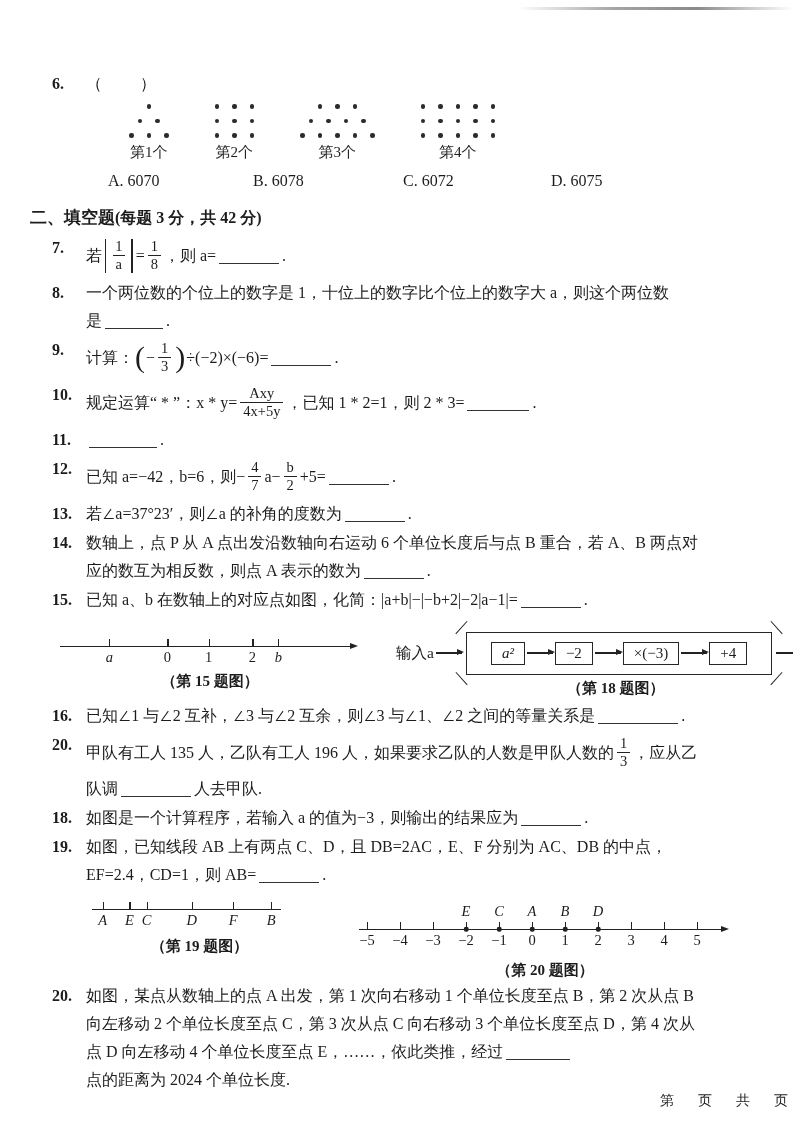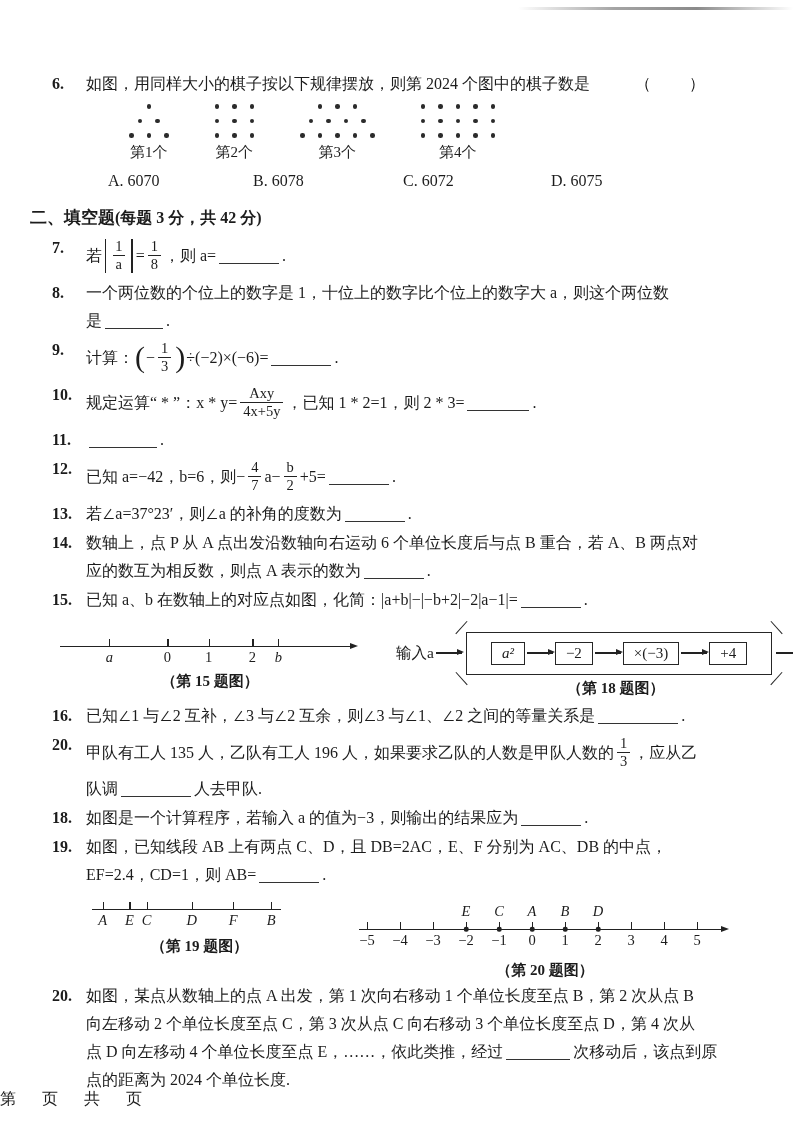--- a/index.html
+++ b/index.html
@@ -68,33 +68,32 @@
   .flow-arrow::after{content:'';position:absolute;right:-2px;top:-3.2px;border-left:7px solid #222;border-top:3.8px solid transparent;border-bottom:3.8px solid transparent;}
   .flow-outer{position:relative;border:1.2px solid #262626;padding:9px 24px;display:inline-flex;align-items:center;margin:0 2px;}
   .flow-box{border:1.2px solid #262626;padding:2px 10px;font-size:15px;white-space:nowrap;font-style:italic;}
   .flow-box.upright{font-style:normal;}
   .corner-slash{position:absolute;width:17px;height:1.2px;background:#262626;}
   .cs-tl{left:-14px;top:-6px;transform:rotate(-48deg);}
   .cs-bl{left:-14px;bottom:-6px;transform:rotate(48deg);}
   .cs-tr{right:-14px;top:-6px;transform:rotate(48deg);}
   .cs-br{right:-14px;bottom:-6px;transform:rotate(-48deg);}
   
-  .footer{position:absolute;left:0;right:0;bottom:12px;text-align:left;font-size:16px;letter-spacing:5px;}
+  .footer{position:absolute;left:0;right:0;bottom:12px;text-align:right;font-size:14px;letter-spacing:5px;}
 </style>
 </head>
 <body>
 
 <div class="page">
   <div class="scan-artifact"></div>
 
   <div class="q">
     <span class="qnum">6.</span>
     <div class="qbody">
       <div class="q6line">
-        <span class="t">如图，用同样大小的棋子按以下规律摆放，则第 2024 个图中的棋子数是</span>
         <span class="bracket">（　　）</span>
       </div>
     </div>
   </div>
 
   <div class="fig6-row">
       <div class="dot-figure">
         <div class="dot-grid">
           <div class="dot-row">
             <span class="dot"></span>
@@ -494,21 +493,20 @@
     <div class="qbody">
       <div class="qline seg">
           <span class="t">如图，某点从数轴上的点 A 出发，第 1 次向右移动 1 个单位长度至点 B，第 2 次从点 B</span>
         </div>
       <div class="qline seg">
           <span class="t">向左移动 2 个单位长度至点 C，第 3 次从点 C 向右移动 3 个单位长度至点 D，第 4 次从</span>
         </div>
       <div class="qline seg">
           <span class="t">点 D 向左移动 4 个单位长度至点 E，……，依此类推，经过</span>
           <span class="blank" style="width: 64px;"></span>
-          <span class="t">次移动后，该点到原</span>
         </div>
       <div class="qline seg">
           <span class="t">点的距离为 2024 个单位长度.</span>
         </div>
     </div>
   </div>
 
   <div class="footer">第　页　共　页</div>
 </div>
 

